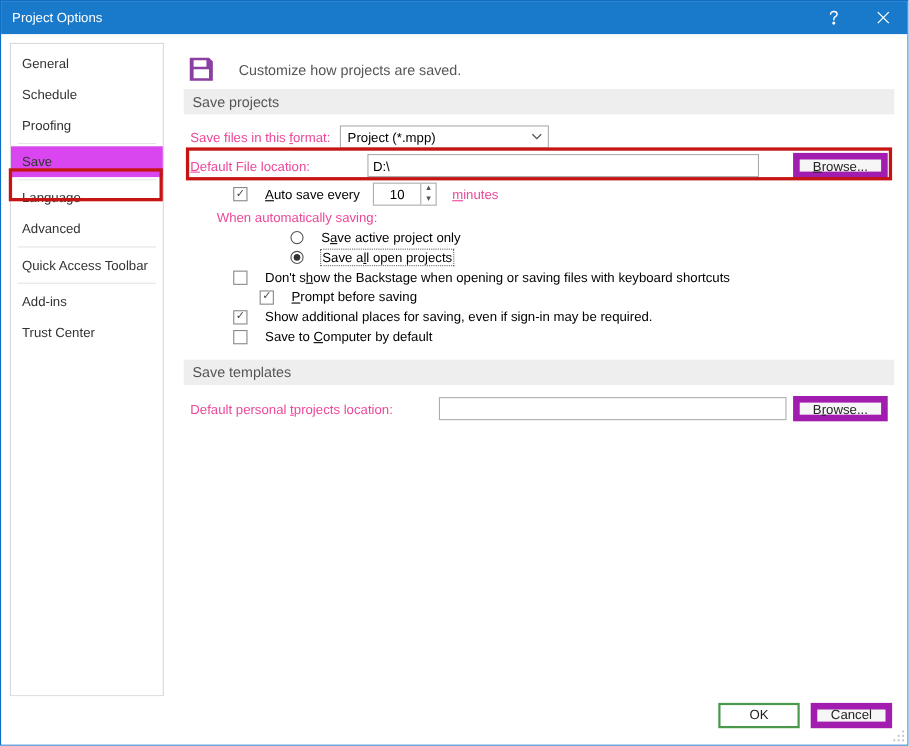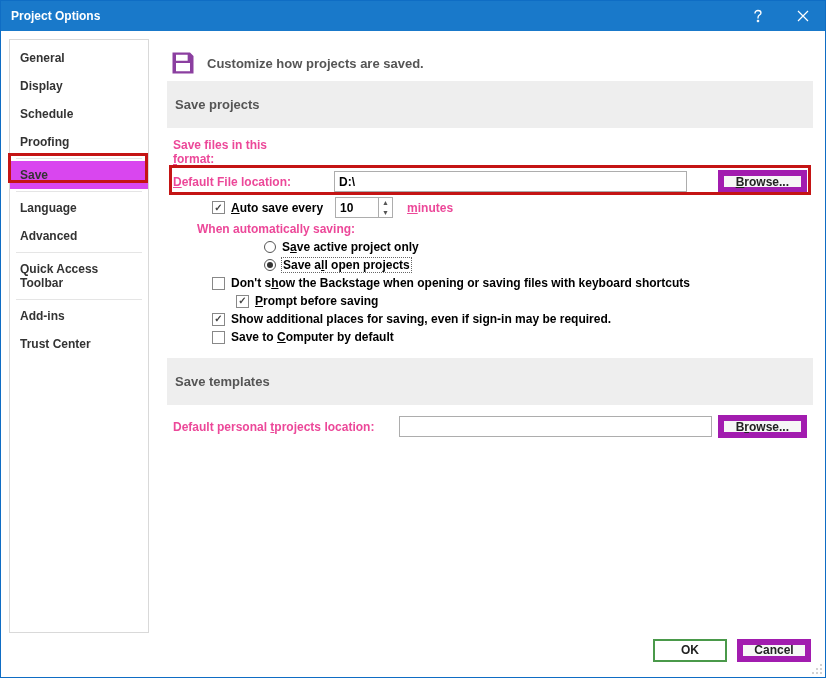--- a/index.html
+++ b/index.html
@@ -3,21 +3,20 @@
 <meta charset="utf-8">
 <style>
   * { box-sizing: border-box; font-family: "Segoe UI", Tahoma, sans-serif; font-size: 12px; }
   html, body { margin: 0; padding: 0; }
   .window {
     width: 826px; height: 678px;
     border: 1px solid #0f6dc4;
     background: #ffffff;
     display: flex; flex-direction: column;
     position: relative;
-    font-weight: bold;
   }
   .titlebar {
     height: 30px; background: #1979ca; color: #fff;
     display: flex; align-items: center; padding: 0 0 0 10px;
     font-size: 12px;
   }
   .titlebar .title { flex: 1; }
   .titlebar .winbtn { width: 45px; height: 30px; display: flex; align-items: center; justify-content: center; cursor: pointer; }
   .titlebar .winbtn svg { stroke: #fff; }
   .body {
@@ -32,25 +31,25 @@
     position: relative;
   }
   .sidebar-item.selected { background: #d946ef; }
   .sidebar-sep { height: 1px; background: #e5e5e5; margin: 2px 6px; }
   .red-highlight {
     position: absolute; border: 3px solid #c41414; pointer-events: none;
   }
   .main {
     flex: 1; padding: 6px 4px 0 18px; overflow: auto; position: relative;
   }
-  .header-row { display: flex; align-items: center; gap: 10px; margin: 4px 0 0 2px; }
+  .header-row { display: flex; align-items: center; gap: 20px; margin: 4px 0 0 2px; }
   .save-icon { width: 28px; height: 28px; }
   .header-text { color: #555; font-size: 13px; }
   .section-header {
-    background: #eeeeee; color: #555; font-size: 13px; padding: 16px 8px; margin: 4px 0 10px 0;
+    background: #eeeeee; color: #555; font-size: 13px; padding: 4px 8px; margin: 4px 0 10px 0;
   }
   .form-grid { padding: 0 6px 0 6px; }
   .row { display: flex; align-items: center; margin: 4px 0; gap: 6px; }
   .label { color: #ec4899; }
   .select {
     height: 21px; border: 1px solid #adadad; background: #fff; padding: 0 22px 0 6px;
     display: inline-flex; align-items: center; position: relative; min-width: 180px;
   }
   .select .chev { position: absolute; right: 4px; top: 3px; }
   .text-input {
@@ -59,24 +58,24 @@
   }
   .btn {
     height: 23px; border: 6px solid #a21caf; background: #f6f6f6; padding: 0 12px;
     display: inline-flex; align-items: center; justify-content: center; cursor: pointer;
     min-width: 68px; color: #222;
   }
   .btn.ok { border: 2px solid #4a994a; background: #fff; }
   .spinner {
     display: inline-flex; align-items: center; height: 21px; border: 1px solid #adadad;
   }
-  .spinner .num { width: 42px; padding: 0 4px; }
+  .spinner .num { width: 42px; padding: 0 4px; text-align: center; }
   .spinner .arrows { width: 14px; height: 19px; border-left: 1px solid #adadad; display: flex; flex-direction: column; }
   .spinner .arrows div { flex:1; display:flex; align-items:center; justify-content:center; font-size:7px; color:#555; cursor:pointer;}
-  .checkbox, .radio { display: inline-flex; align-items: center; gap: 6px; padding-left: 39px; }
+  .checkbox, .radio { display: inline-flex; align-items: center; gap: 16px; padding-left: 39px; }
   .checkbox .box {
     width: 13px; height: 13px; border: 1px solid #888; background:#fff; display:flex; align-items:center; justify-content:center;
   }
   .checkbox .box.checked::after { content:"✓"; font-size:10px; color:#444; line-height:1;}
   .radio .circle {
     width: 12px; height: 12px; border: 1px solid #555; border-radius:50%; display:flex; align-items:center; justify-content:center;
   }
   .radio .circle.checked::after { content:""; width:6px; height:6px; background:#333; border-radius:50%; }
   .indent1 { margin-left: 24px; }
   .indent2 { margin-left: 52px; }
@@ -104,21 +103,20 @@
     <div class="winbtn">
       <svg width="12" height="12" viewBox="0 0 12 12">
           <path d="M1 1 L11 11 M11 1 L1 11" stroke="#fff" stroke-width="1.2"></path>
         </svg>
     </div>
   </div>
 
   <div class="body">
     <div class="sidebar" style="position:relative;">
       <div class="sidebar-item"><span>General</span></div>
-      <div class="sidebar-item"><span>Display</span></div>
       <div class="sidebar-item"><span>Schedule</span></div>
       <div class="sidebar-item"><span>Proofing</span></div>
       <div class="sidebar-sep"></div>
       <div class="sidebar-item selected"><span>Save</span></div>
       <div class="sidebar-sep"></div>
       <div class="sidebar-item"><span>Language</span></div>
       <div class="sidebar-item"><span>Advanced</span></div>
       <div class="sidebar-sep"></div>
       <div class="sidebar-item"><span>Quick Access Toolbar</span></div>
       <div class="sidebar-sep"></div>
@@ -136,20 +134,26 @@
         <span class="header-text">Customize how projects are saved.</span>
       </div>
 
       <div class="section-header">Save projects</div>
 
       <div class="form-grid">
         <div class="row">
           <span class="label" style="width:130px;">
             <span>Save files in this </span><span class="underline-key">f</span><span>ormat:</span>
           </span>
+          <div class="select" style="width:190px;">
+            <span>Project (*.mpp)</span>
+            <svg class="chev" width="12" height="12" viewBox="0 0 12 12">
+                <path d="M2 4l4 4 4-4" stroke="#555" fill="none" stroke-width="1.2"></path>
+              </svg>
+          </div>
         </div>
 
         <div class="row" style="position:relative;gap:31px;">
           <span class="label" style="width:130px;">
             <span class="underline-key">D</span><span>efault File location:</span>
           </span>
           <div class="text-input" style="flex:1;">
             <span>D:\</span>
           </div>
           <div class="btn">

